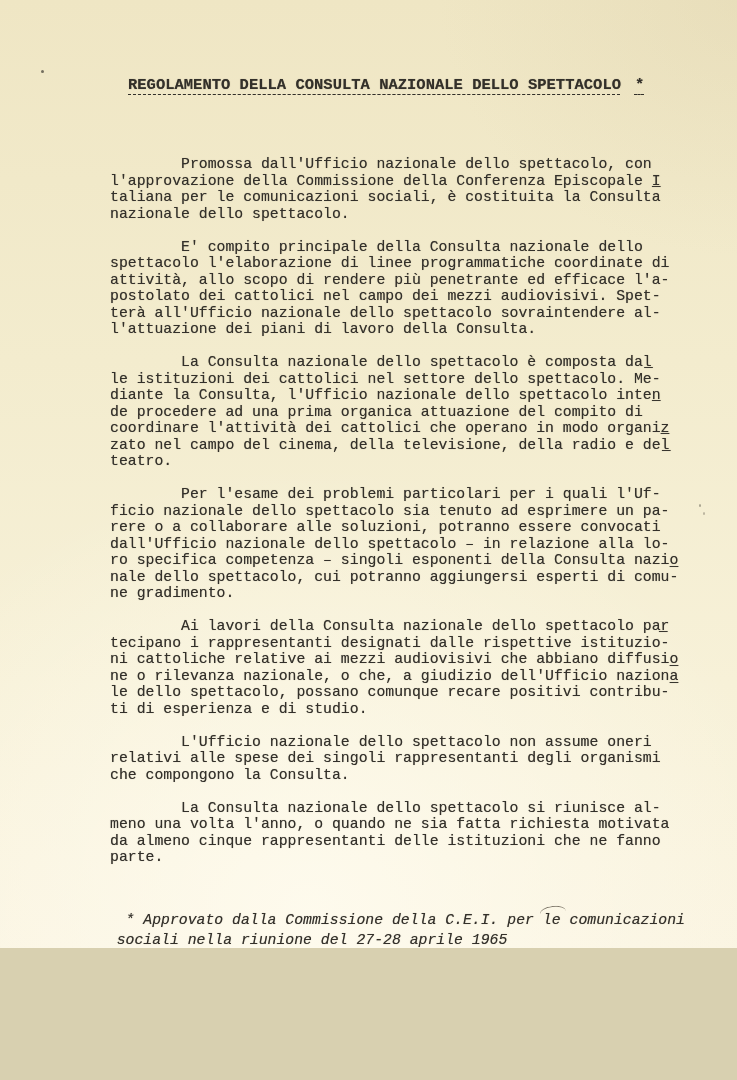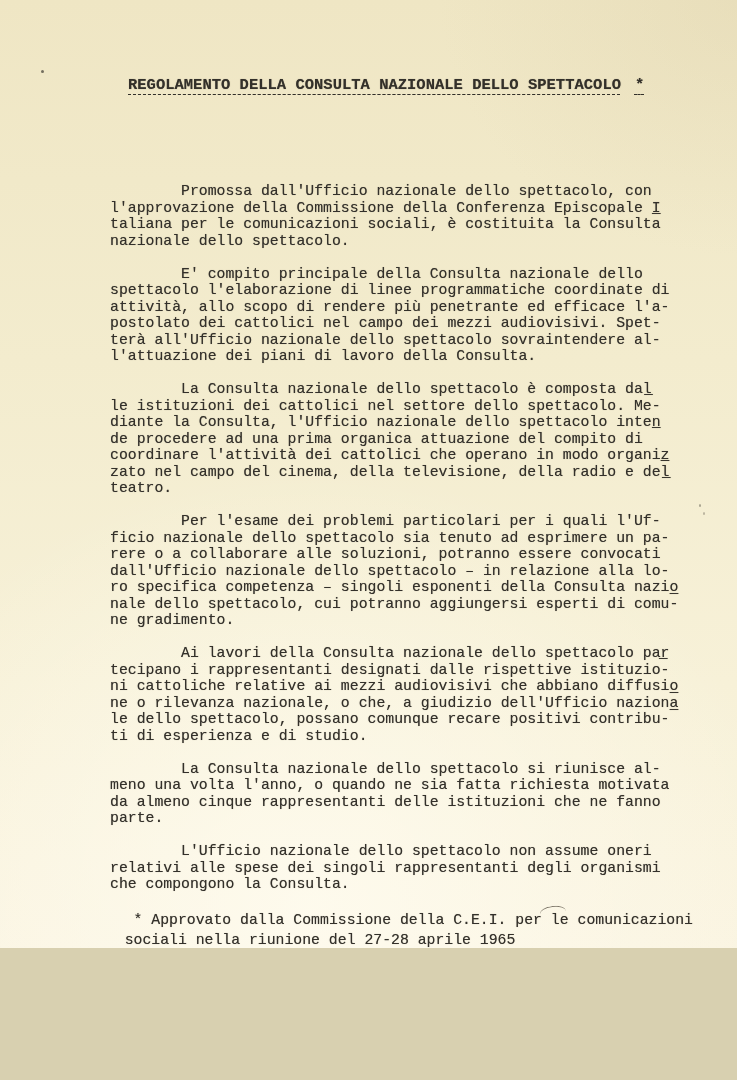--- a/index.html
+++ b/index.html
@@ -35,38 +35,39 @@
     text-decoration: underline;
     text-decoration-style: dashed;
     text-decoration-thickness: 1.4px;
     text-underline-offset: 5px;
   }
   .title-marker {
     margin-left: 14px;
   }
   .body-text {
     position: absolute;
-    top: 183px;
+    top: 156px;
     left: 110px;
     font-size: 14.8px;
     line-height: 16.5px;
   }
   .para {
     white-space: pre;
     margin: 0 0 16.5px 0;
     text-shadow: 0 0 0.7px rgba(50,46,38,0.55);
   }
   .footnote {
     position: absolute;
     top: 890px;
-    left: 98px;
+    left: 90px;
     font-size: 14.8px;
     line-height: 20px;
     white-space: pre;
     text-shadow: 0 0 0.7px rgba(50,46,38,0.55);
+    font-style: italic;
   }
   .speck {
     position: absolute;
     border-radius: 50%;
     background: #4a463c;
   }
   .speck-1 { left: 41px;  top: 70px;  width: 3px; height: 3px; opacity: .75; }
   .speck-2 { left: 699px; top: 504px; width: 2px; height: 3px; opacity: .45; }
   .speck-3 { left: 703px; top: 512px; width: 2px; height: 3px; opacity: .35; }
   .pen-mark {
@@ -111,27 +112,27 @@
 dall'Ufficio nazionale dello spettacolo – in relazione alla lo-
 ro specifica competenza – singoli esponenti della Consulta nazio̲
 nale dello spettacolo, cui potranno aggiungersi esperti di comu-
 ne gradimento.</div>
       <div class="para">        Ai lavori della Consulta nazionale dello spettacolo par̲
 tecipano i rappresentanti designati dalle rispettive istituzio-
 ni cattoliche relative ai mezzi audiovisivi che abbiano diffusio̲
 ne o rilevanza nazionale, o che, a giudizio dell'Ufficio naziona̲
 le dello spettacolo, possano comunque recare positivi contribu-
 ti di esperienza e di studio.</div>
+      <div class="para">        L'Ufficio nazionale dello spettacolo non assume oneri
+relativi alle spese dei singoli rappresentanti degli organismi
+che compongono la Consulta.</div>
       <div class="para">        La Consulta nazionale dello spettacolo si riunisce al-
 meno una volta l'anno, o quando ne sia fatta richiesta motivata
 da almeno cinque rappresentanti delle istituzioni che ne fanno
 parte.</div>
-      <div class="para">        L'Ufficio nazionale dello spettacolo non assume oneri
-relativi alle spese dei singoli rappresentanti degli organismi
-che compongono la Consulta.</div>
     </div>
 
   <div class="footnote">
     <span id="footnote-text">* Approvato dalla Commissione della C.E.I. per le comunicazioni
    sociali nella riunione del 27-28 aprile 1965</span>
   </div>
 
   <div class="speck speck-1"></div>
   <div class="speck speck-2"></div>
   <div class="speck speck-3"></div>

